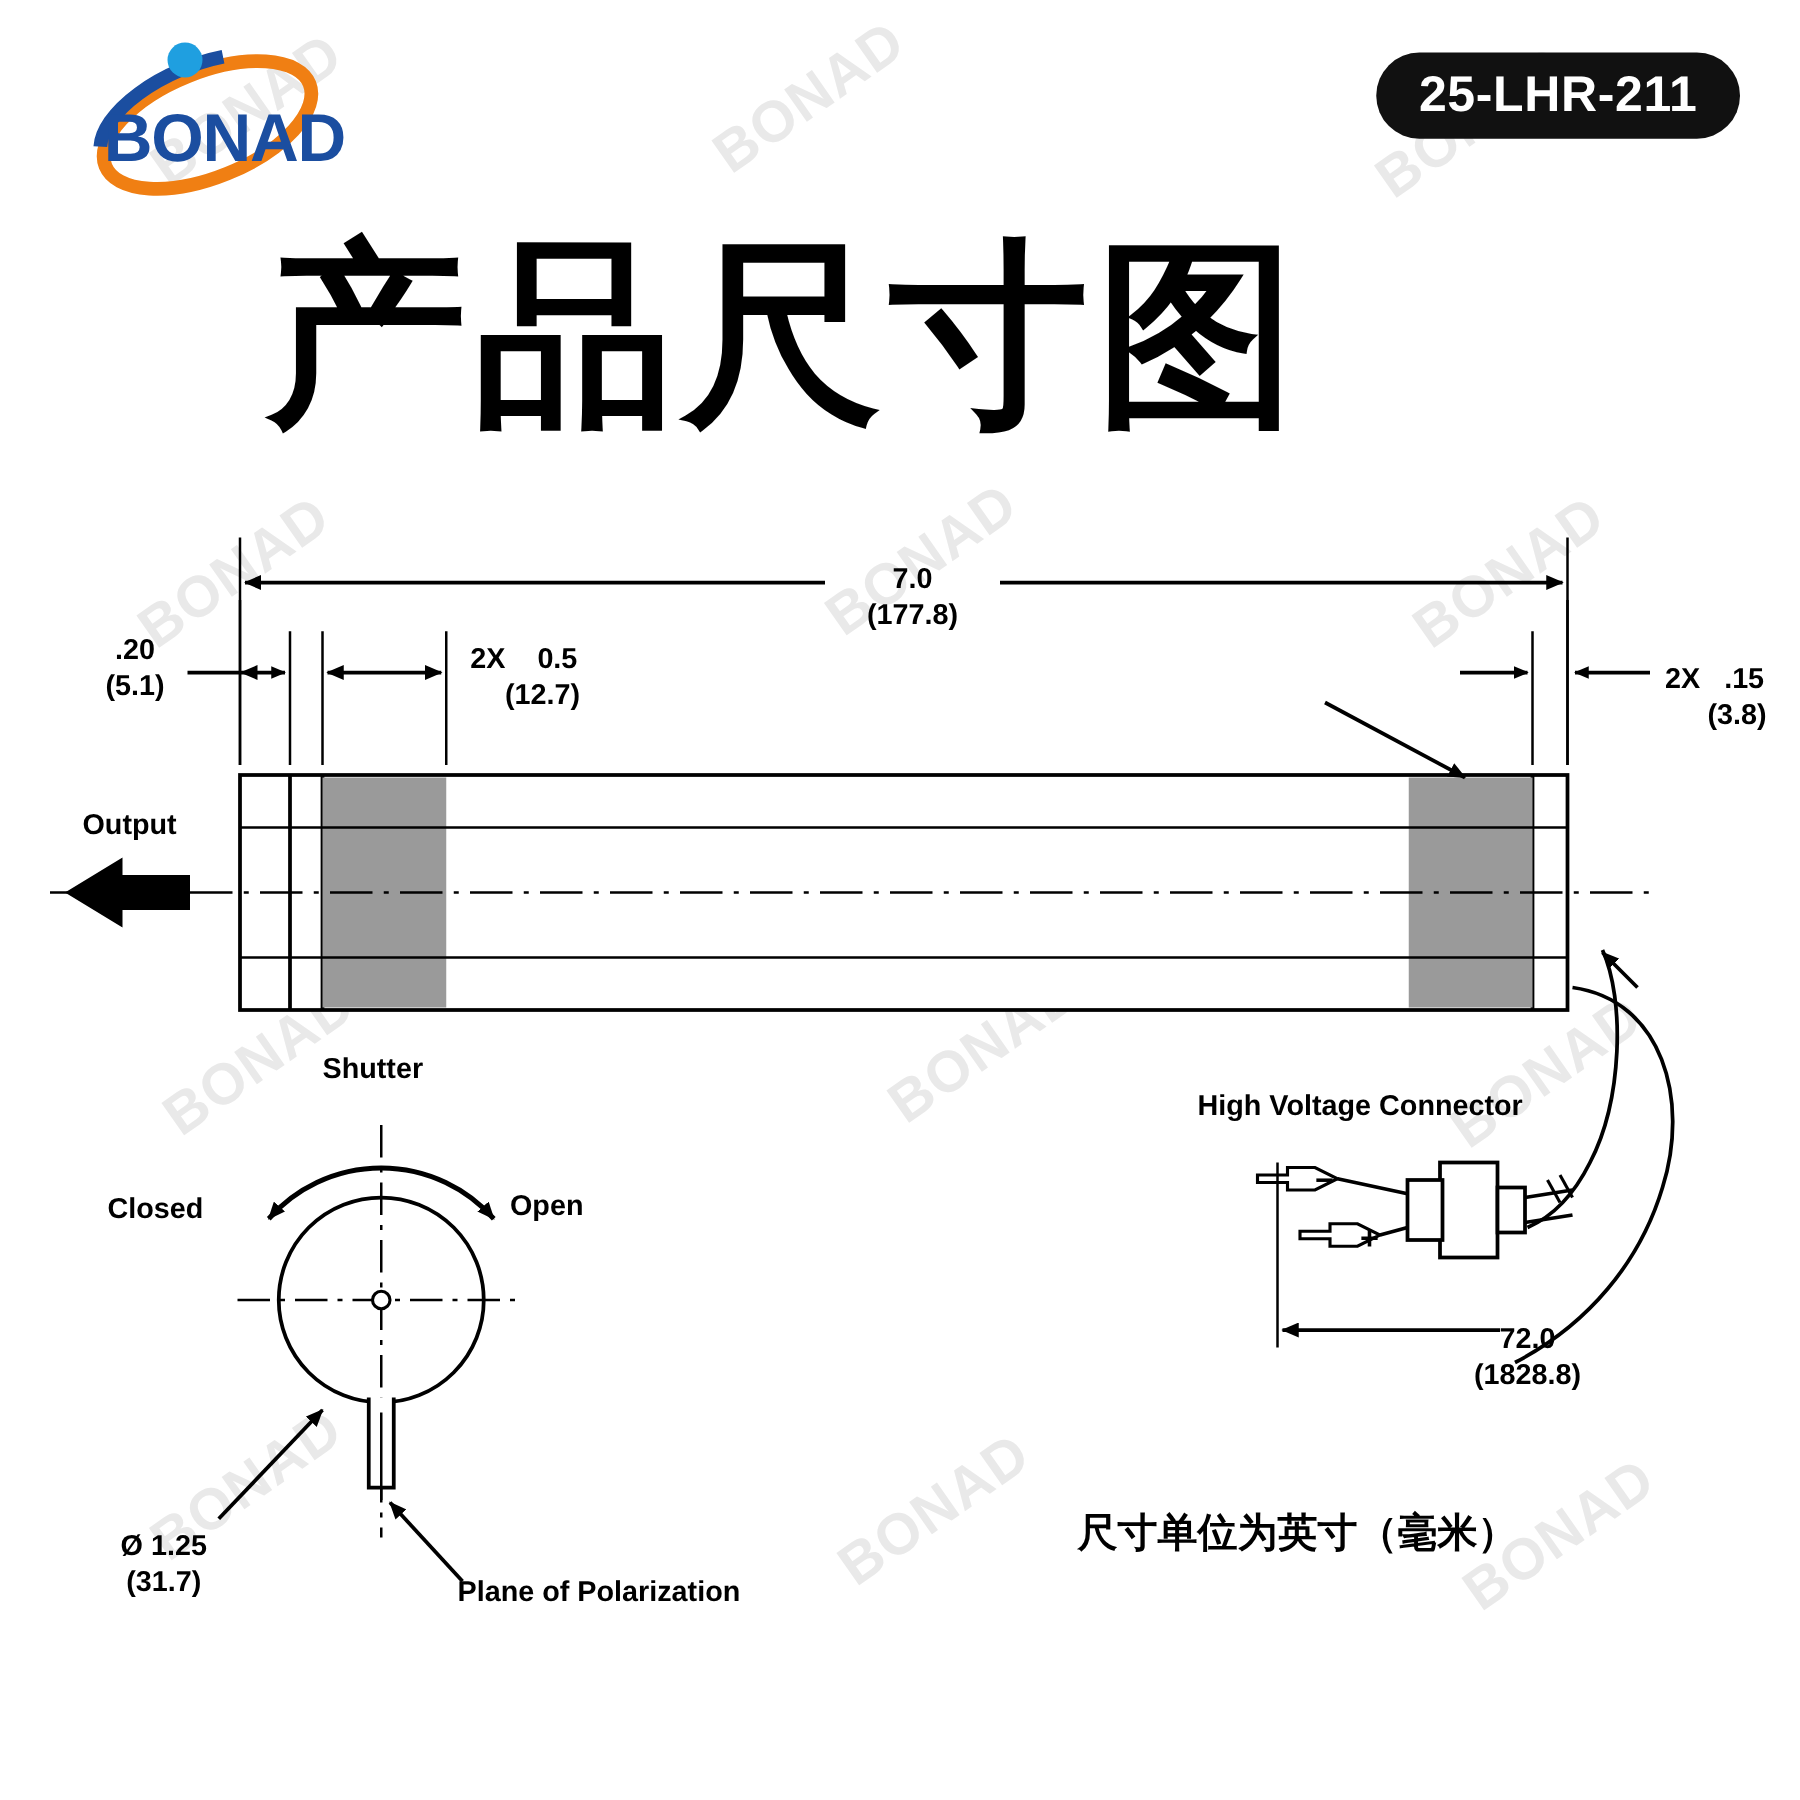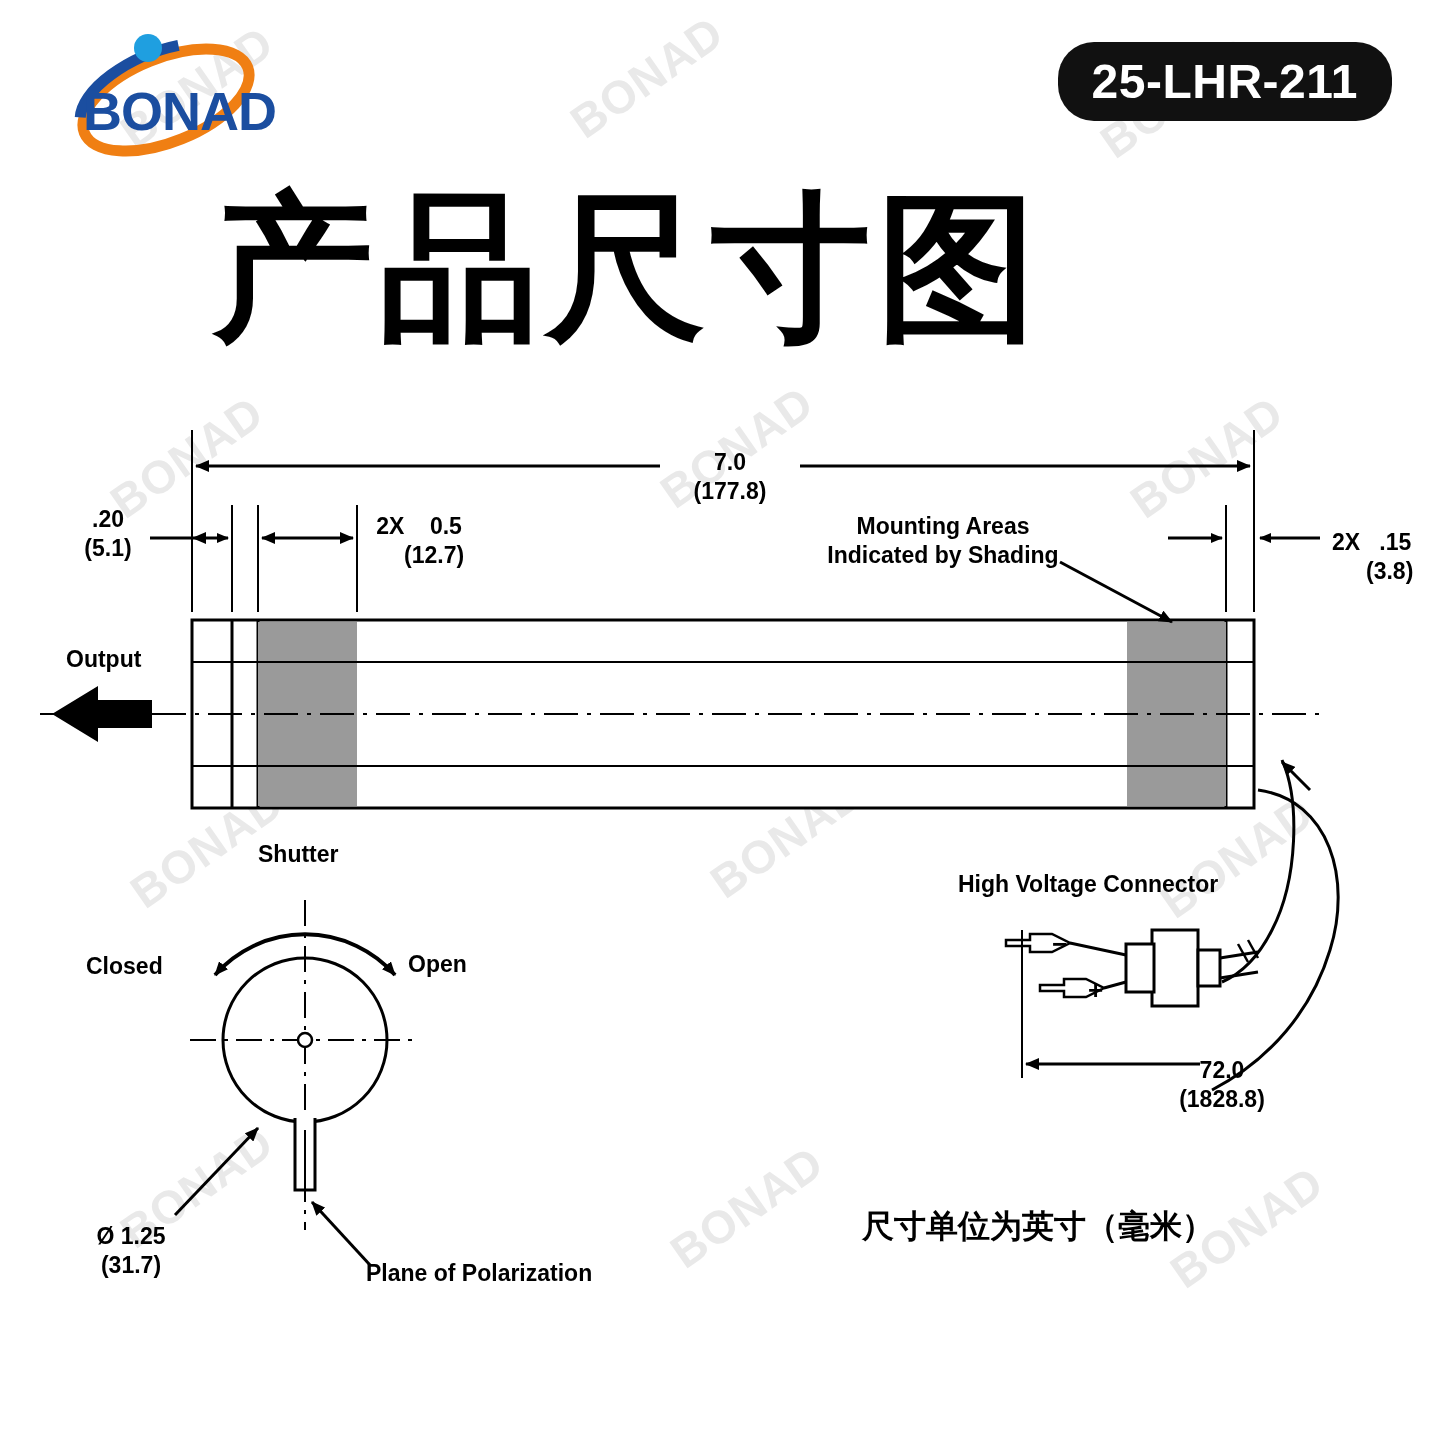--- a/index.html
+++ b/index.html
@@ -59,21 +59,21 @@
 
   
   .pill {
     position: absolute;
     right: 48px;
     top: 42px;
     background: #111;
     color: #fff;
     border-radius: 36px;
     padding: 12px 34px;
-    font-size: 48px;
+    font-size: 40px;
     font-weight: bold;
     letter-spacing: 0.5px;
     z-index: 5;
     font-family: "Liberation Sans", sans-serif;
   }
 
   
   .title {
     position: absolute;
     left: 0;
@@ -265,24 +265,20 @@
     <span style="display:inline-block; padding-left:30px;">(12.7)</span>
   </div>
 
   <div class="lbl" style="left:1332px; top:528px;">
     <span>2X</span>
     &nbsp;
     <span>.15</span><br>
     <span style="display:inline-block; padding-left:34px;">(3.8)</span>
   </div>
 
-  <div class="lbl center" style="left:818px; top:512px; width:250px;">
-    <span>Mounting Areas</span><br>
-    <span>Indicated by Shading</span>
-  </div>
 
   <div class="lbl" style="left:66px; top:645px;text-align:right;">Output</div>
 
   <div class="lbl" style="left:258px; top:840px;">Shutter</div>
 
   <div class="lbl" style="left:86px; top:952px;">Closed</div>
 
   <div class="lbl" style="left:408px; top:950px;">Open</div>
 
   <div class="lbl center" style="left:56px; top:1222px; width:150px;">

